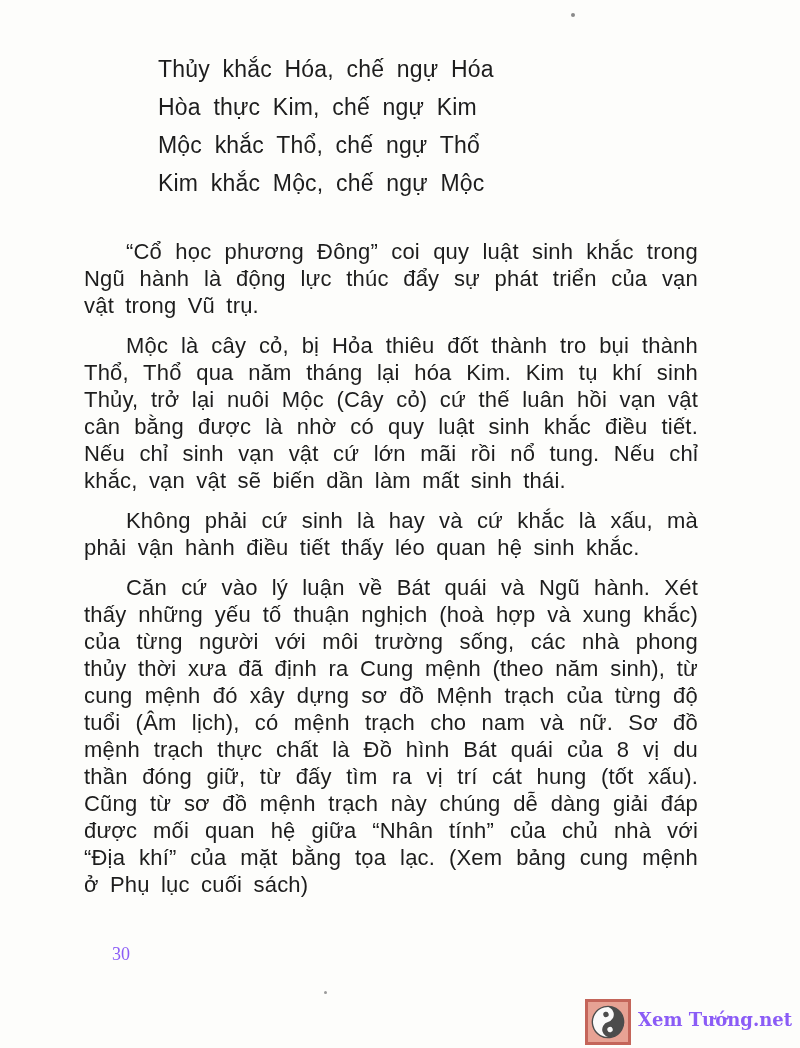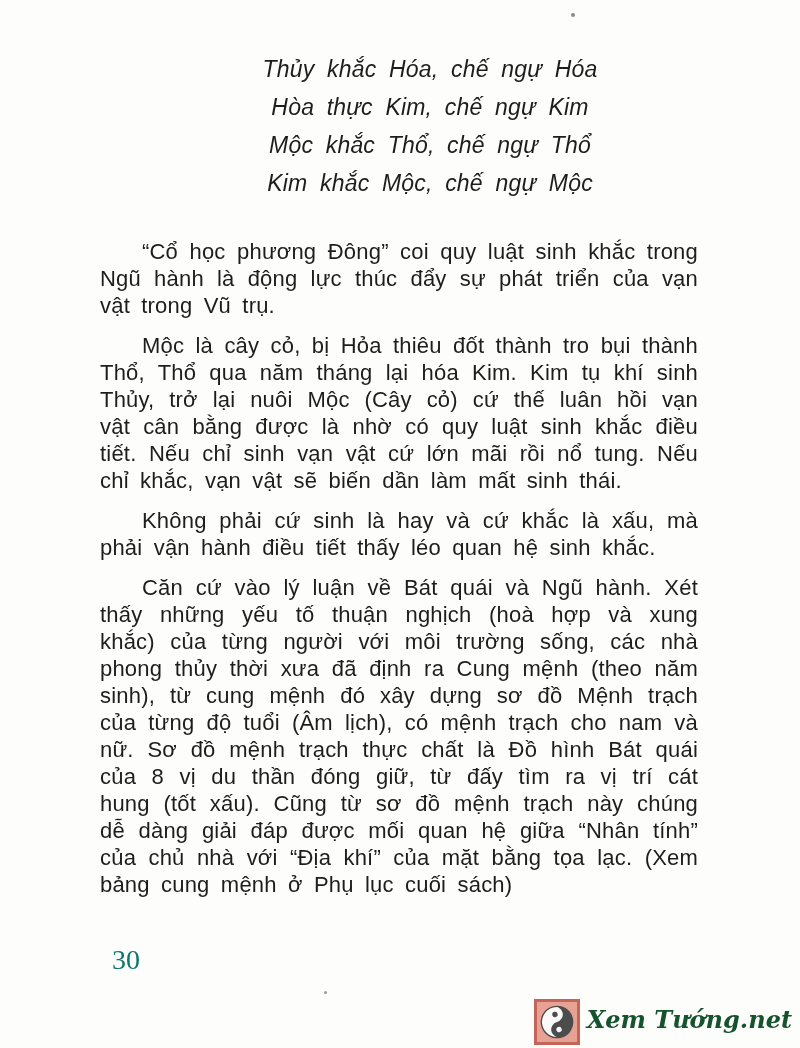--- a/index.html
+++ b/index.html
@@ -8,46 +8,44 @@
     width:800px; height:1048px;
     background:#fdfdfb;
     font-family:"Liberation Sans", sans-serif;
     color:#1d1d1d;
     overflow:hidden;
     margin:0 auto;
   }
   .verse {
     position:absolute;
     top:50px; left:158px; right:98px;
-    font-style:italic;
     font-size:23px;
     line-height:38px;
     word-spacing:6px;
     letter-spacing:0.2px;
-    text-align:center;
   }
   .verse p { margin:0; }
   .body-text {
     position:absolute;
     top:238px; left:84px;
     width:614px;
     font-size:22px;
     line-height:27px;
     letter-spacing:0.2px;
     word-spacing:5px;
     text-align:justify;
   }
-  .para { margin:0 0 13px 16px; text-indent:42px; }
+  .para { margin:0 0 13px 0; text-indent:42px; }
   .it { }
   .page-number {
     position:absolute;
     top:944px; left:112px;
     font-family:"Liberation Serif", serif;
-    font-size:28px;
-    color:#0f766e;
+    font-size:18px;
+    color:#8b5cf6;
   }
   .speck { position:absolute; border-radius:50%; background:#8a8a8a; }
   .speck-top { left:571px; top:13px; width:4px; height:4px; }
   .speck-bottom { left:324px; top:991px; width:3px; height:3px; background:#9a9a9a; }
   .watermark {
     position:absolute;
     right:8px; bottom:3px;
     display:flex;
     align-items:center;
   }
@@ -55,24 +53,23 @@
     width:46px; height:46px;
     box-sizing:border-box;
     border:3px solid #c4655a;
     background:#e7a294;
     display:flex; align-items:center; justify-content:center;
     margin-right:7px;
   }
   .yy-box svg { transform:rotate(-15deg); }
   .wm-text {
     font-family:"DejaVu Serif", serif;
-    font-style:italic;
     font-weight:bold;
-    font-size:24px;
-    color:#14532d;
+    font-size:18px;
+    color:#8b5cf6;
     white-space:nowrap;
     padding-bottom:6px;
   }
 </style>
 </head>
 <body>
 
 <div class="page">
 
   <span class="speck speck-top"></span>

